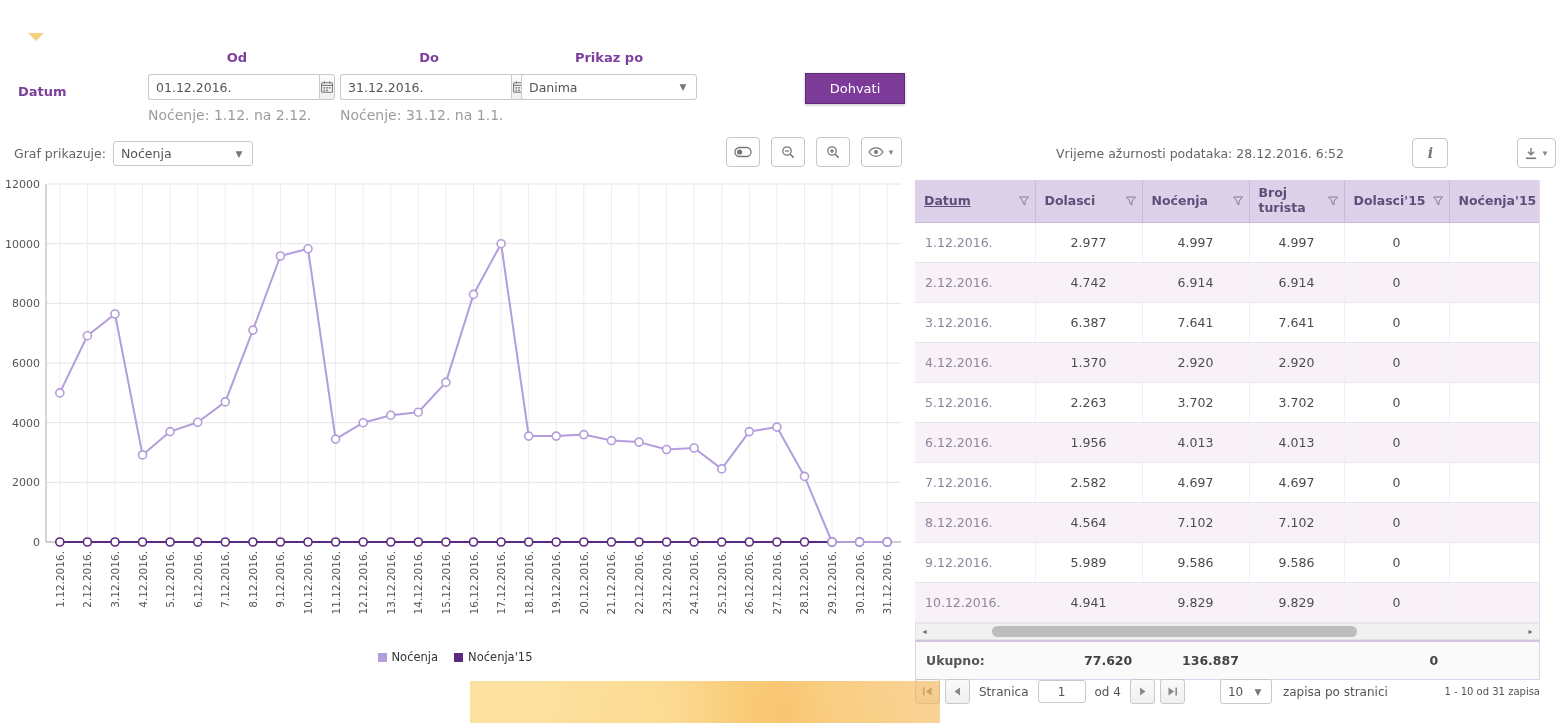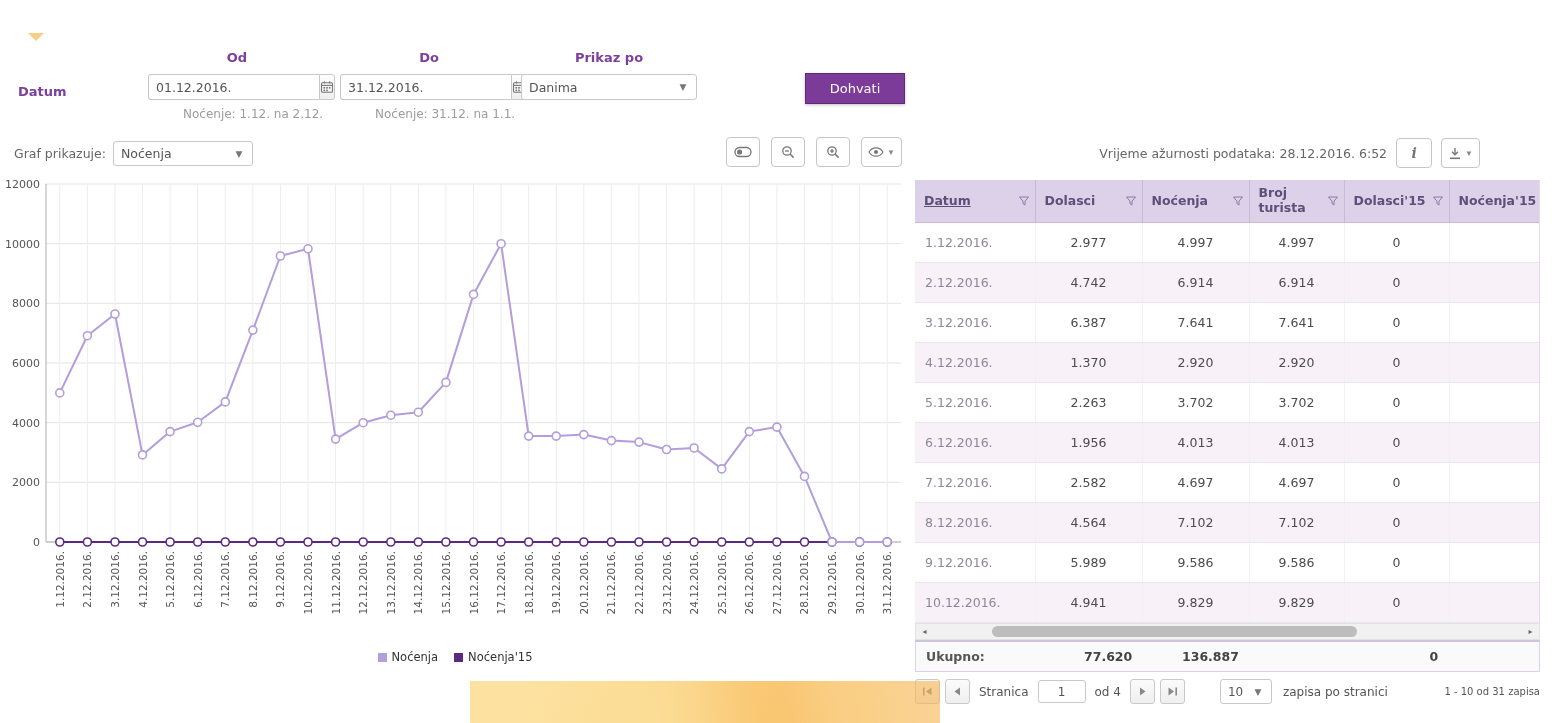--- a/index.html
+++ b/index.html
@@ -15,59 +15,59 @@
   
   .lbl-datum { position:absolute; left:18px; top:84px; color:#7d3f9d; font-weight:bold; font-size:13px; }
   .fblock { position:absolute; width:178px; }
   .fb-od { left:148px; top:50px; }
   .fb-do { left:340px; top:50px; }
   .fb-prikaz { left:521px; top:50px; width:176px; }
   .fhead { text-align:center; color:#7d3f9d; font-weight:bold; font-size:13px; margin-bottom:9px; }
   .inrow { display:flex; height:26px; }
   .tinput { flex:1; height:26px; border:1px solid #c9c9c9; border-right:none; border-radius:3px 0 0 3px; padding:0 7px; font-size:12.5px; color:#555; font-family:inherit; outline:none; background:#fff; }
   .cal-btn { width:26px; height:26px; border:1px solid #c9c9c9; border-radius:0 3px 3px 0; background:linear-gradient(#fdfdfd,#efefef); display:flex; align-items:center; justify-content:center; cursor:pointer; }
-  .helper { margin-top:7px; color:#9c9c9c; font-size:12px;margin-left:35px; }
+  .helper { margin-top:7px; color:#9c9c9c; font-size:14px; }
   .fselect { display:flex; align-items:center; height:26px; border:1px solid #c9c9c9; border-radius:3px; background:#fff; padding:0 4px 0 7px; color:#555; cursor:pointer; }
   .fselect .val { flex:1; overflow:hidden; white-space:nowrap; }
   .fselect .arr { width:18px; text-align:center; color:#777; font-size:9px; }
   .dohvati { position:absolute; left:805px; top:73px; width:100px; height:31px; background:#7c3a99; color:#fff; border:1px solid #5e2c77; border-radius:0; font-size:13px; font-family:inherit; cursor:pointer; box-shadow:0 1px 3px rgba(0,0,0,.25); }
 
   
   .graf-row { position:absolute; left:14px; top:141px; display:flex; align-items:center; gap:7px; }
   .graf-row label { color:#666; font-size:12.5px; }
   .graf-select { width:140px; height:25px; }
   .chart-tools { position:absolute; left:726px; top:137px; display:flex; gap:11px; }
   .tool-btn { min-width:34px; height:30px; background:#fff; border:1px solid #c6c6c6; border-radius:4px; display:flex; align-items:center; justify-content:center; gap:3px; cursor:pointer; color:#777; padding:0 6px; }
   .chev { font-size:8px; color:#888; }
   #chart-svg { position:absolute; left:4px; top:172px; }
   .ytick { font-size:11px; fill:#555; }
   .xtick { font-size:10.5px; fill:#555; }
   .legend { position:absolute; left:0; top:650px; width:910px; display:flex; justify-content:center; gap:16px; align-items:center; }
   .legend-item { display:flex; align-items:center; gap:5px; font-size:11.5px; color:#333; cursor:pointer; }
   .legend-swatch { width:9px; height:9px; display:inline-block; }
 
   
-  .updated-row { position:absolute; left:980px; top:138px; width:500px; display:flex; align-items:center; justify-content:flex-end; gap:9px; }
+  .updated-row { position:absolute; left:1056px; top:138px; width:500px; display:flex; align-items:center; justify-content:space-between; gap:9px; }
   .updated-text { color:#666; font-size:12.5px; }
   .info-btn { width:36px; height:30px; background:#fff; border:1px solid #c6c6c6; border-radius:4px; color:#777; font-family:"DejaVu Serif",serif; font-style:italic; font-weight:bold; font-size:14px; cursor:pointer; }
   .grid-area { position:absolute; left:915px; top:180px; width:625px; }
   .grid-wrap { width:625px; overflow:hidden; border-right:1px solid #e4dcee; }
   table { border-collapse:collapse; table-layout:fixed; width:643px; }
   th { background:#dcd1e8; color:#5d4f79; font-size:12.5px; font-weight:bold; text-align:left; height:42px; padding:4px 20px 4px 9px; border-right:1px solid #c8bbd8; border-bottom:1px solid #c8bbd8; vertical-align:middle; position:relative; line-height:1.15; cursor:pointer; }
   th .funnel { position:absolute; right:5px; top:50%; margin-top:-6px; }
   th.sorted .th-label { text-decoration:underline; }
   td { font-size:12.5px; height:40px; padding:4px 10px; border-bottom:1px solid #ebe4f0; border-right:1px solid #f3eef7; background:#fff; }
   tr.alt td { background:#f8f1f7; }
   td.date-cell { color:#90869c; text-align:left; }
   td.num-cell { color:#4c4c4c; text-align:center; }
   .hscroll { width:625px; height:17px; background:#f1f1f1; border:1px solid #e2e2e2; display:flex; align-items:center; position:relative; }
   .hs-arrow { width:17px; height:15px; display:flex; align-items:center; justify-content:center; font-size:8px; color:#666; cursor:pointer; }
   .hs-track { position:relative; flex:1; height:13px; }
   .hs-thumb { position:absolute; left:10%; width:62%; top:1px; height:11px; background:#bdbdbd; border-radius:6px; cursor:grab; }
-  .totals { display:flex; width:625px; border:1px solid #ddd3e8; border-top:2px solid #cfc3de; background:#fafafa; font-weight:bold; height:32px; align-items:center; }
+  .totals { display:flex; width:625px; border:1px solid #ddd3e8; border-top:2px solid #cfc3de; background:#fafafa; font-weight:bold; height:40px; align-items:center; }
   .totals .tc { padding:0 10px; font-size:12.5px; color:#444; }
   .totals .tc0 { text-align:left; color:#555; }
   .totals .tcn { text-align:right; }
   .pager-row { position:absolute; left:915px; top:679px; width:625px; display:flex; align-items:center; gap:5px; color:#555; font-size:12px; }
   .pg-btn { width:25px; height:25px; border:1px solid #c9c9c9; border-radius:3px; background:linear-gradient(#fbfbfb,#efefef); display:flex; align-items:center; justify-content:center; cursor:pointer; }
   .pg-text { margin:0 4px; }
   .page-input { width:48px; height:23px; border:1px solid #c9c9c9; border-radius:3px; text-align:center; font-size:12px; color:#555; font-family:inherit; outline:none; }
   .size-select { width:52px; height:25px; margin-left:30px; }
   .per-page { margin-left:6px; }
   .range-label { margin-left:auto; color:#555; font-size:10px; }

